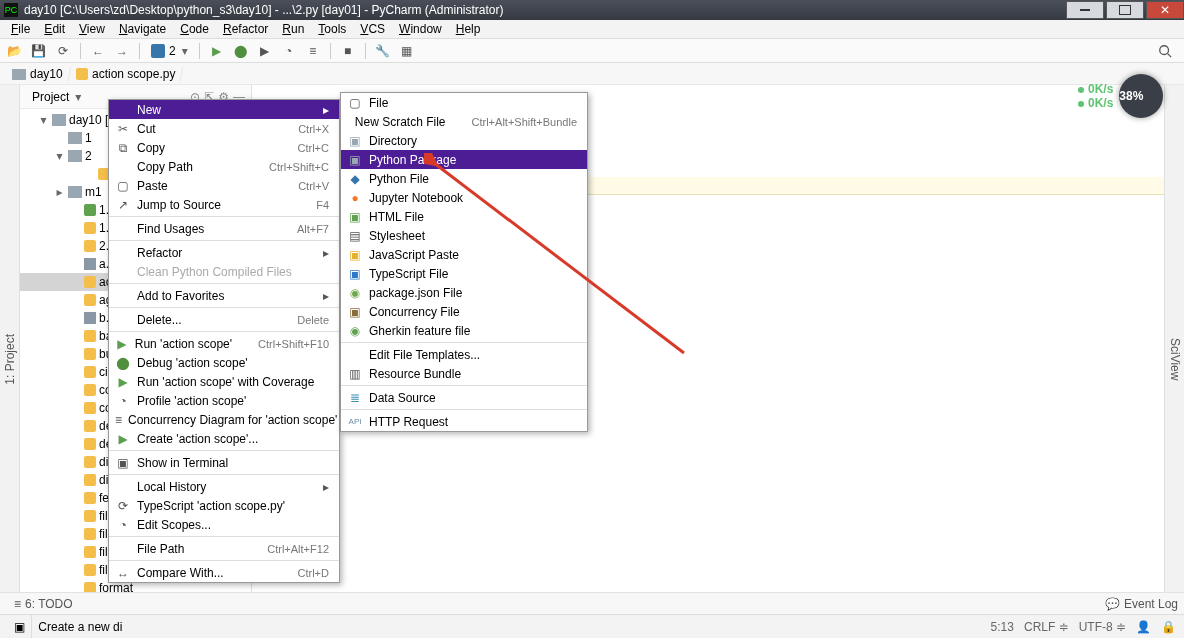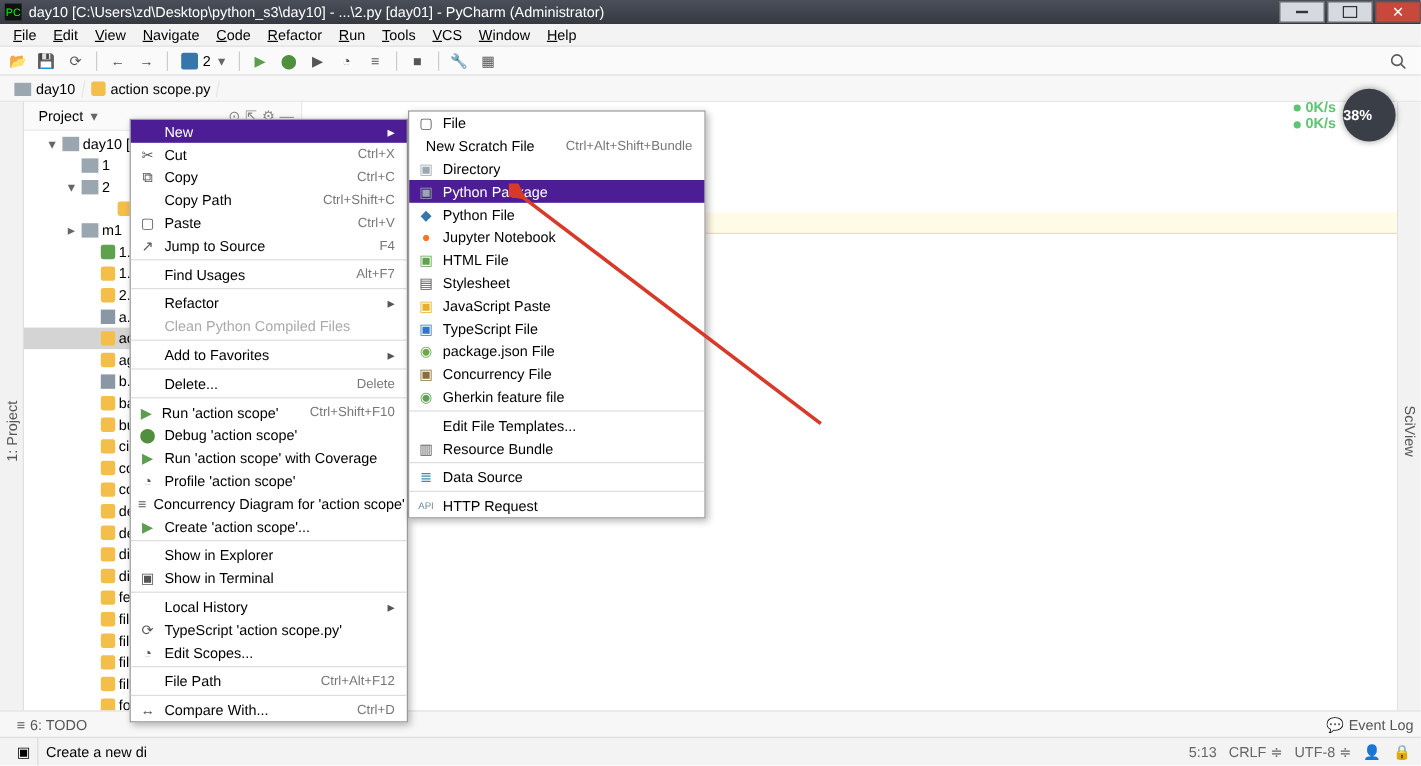--- a/index.html
+++ b/index.html
@@ -405,24 +405,20 @@
     <div class="mi">
       <span class="mic">≡</span>
       <span class="lbl">Concurrency Diagram for 'action scope'</span>
     </div>
     <div class="mi">
       <span class="mic" style="color: rgb(92, 158, 79);">▶</span>
       <span class="lbl">Create 'action scope'...</span>
     </div>
     <div class="msep"></div>
     <div class="mi">
-      <span class="mic"></span>
-      <span class="lbl">Show in Explorer</span>
-    </div>
-    <div class="mi">
       <span class="mic">▣</span>
       <span class="lbl">Show in Terminal</span>
     </div>
     <div class="msep"></div>
     <div class="mi">
       <span class="mic"></span>
       <span class="lbl">Local History</span>
       <span class="arr">▸</span>
     </div>
     <div class="mi">

